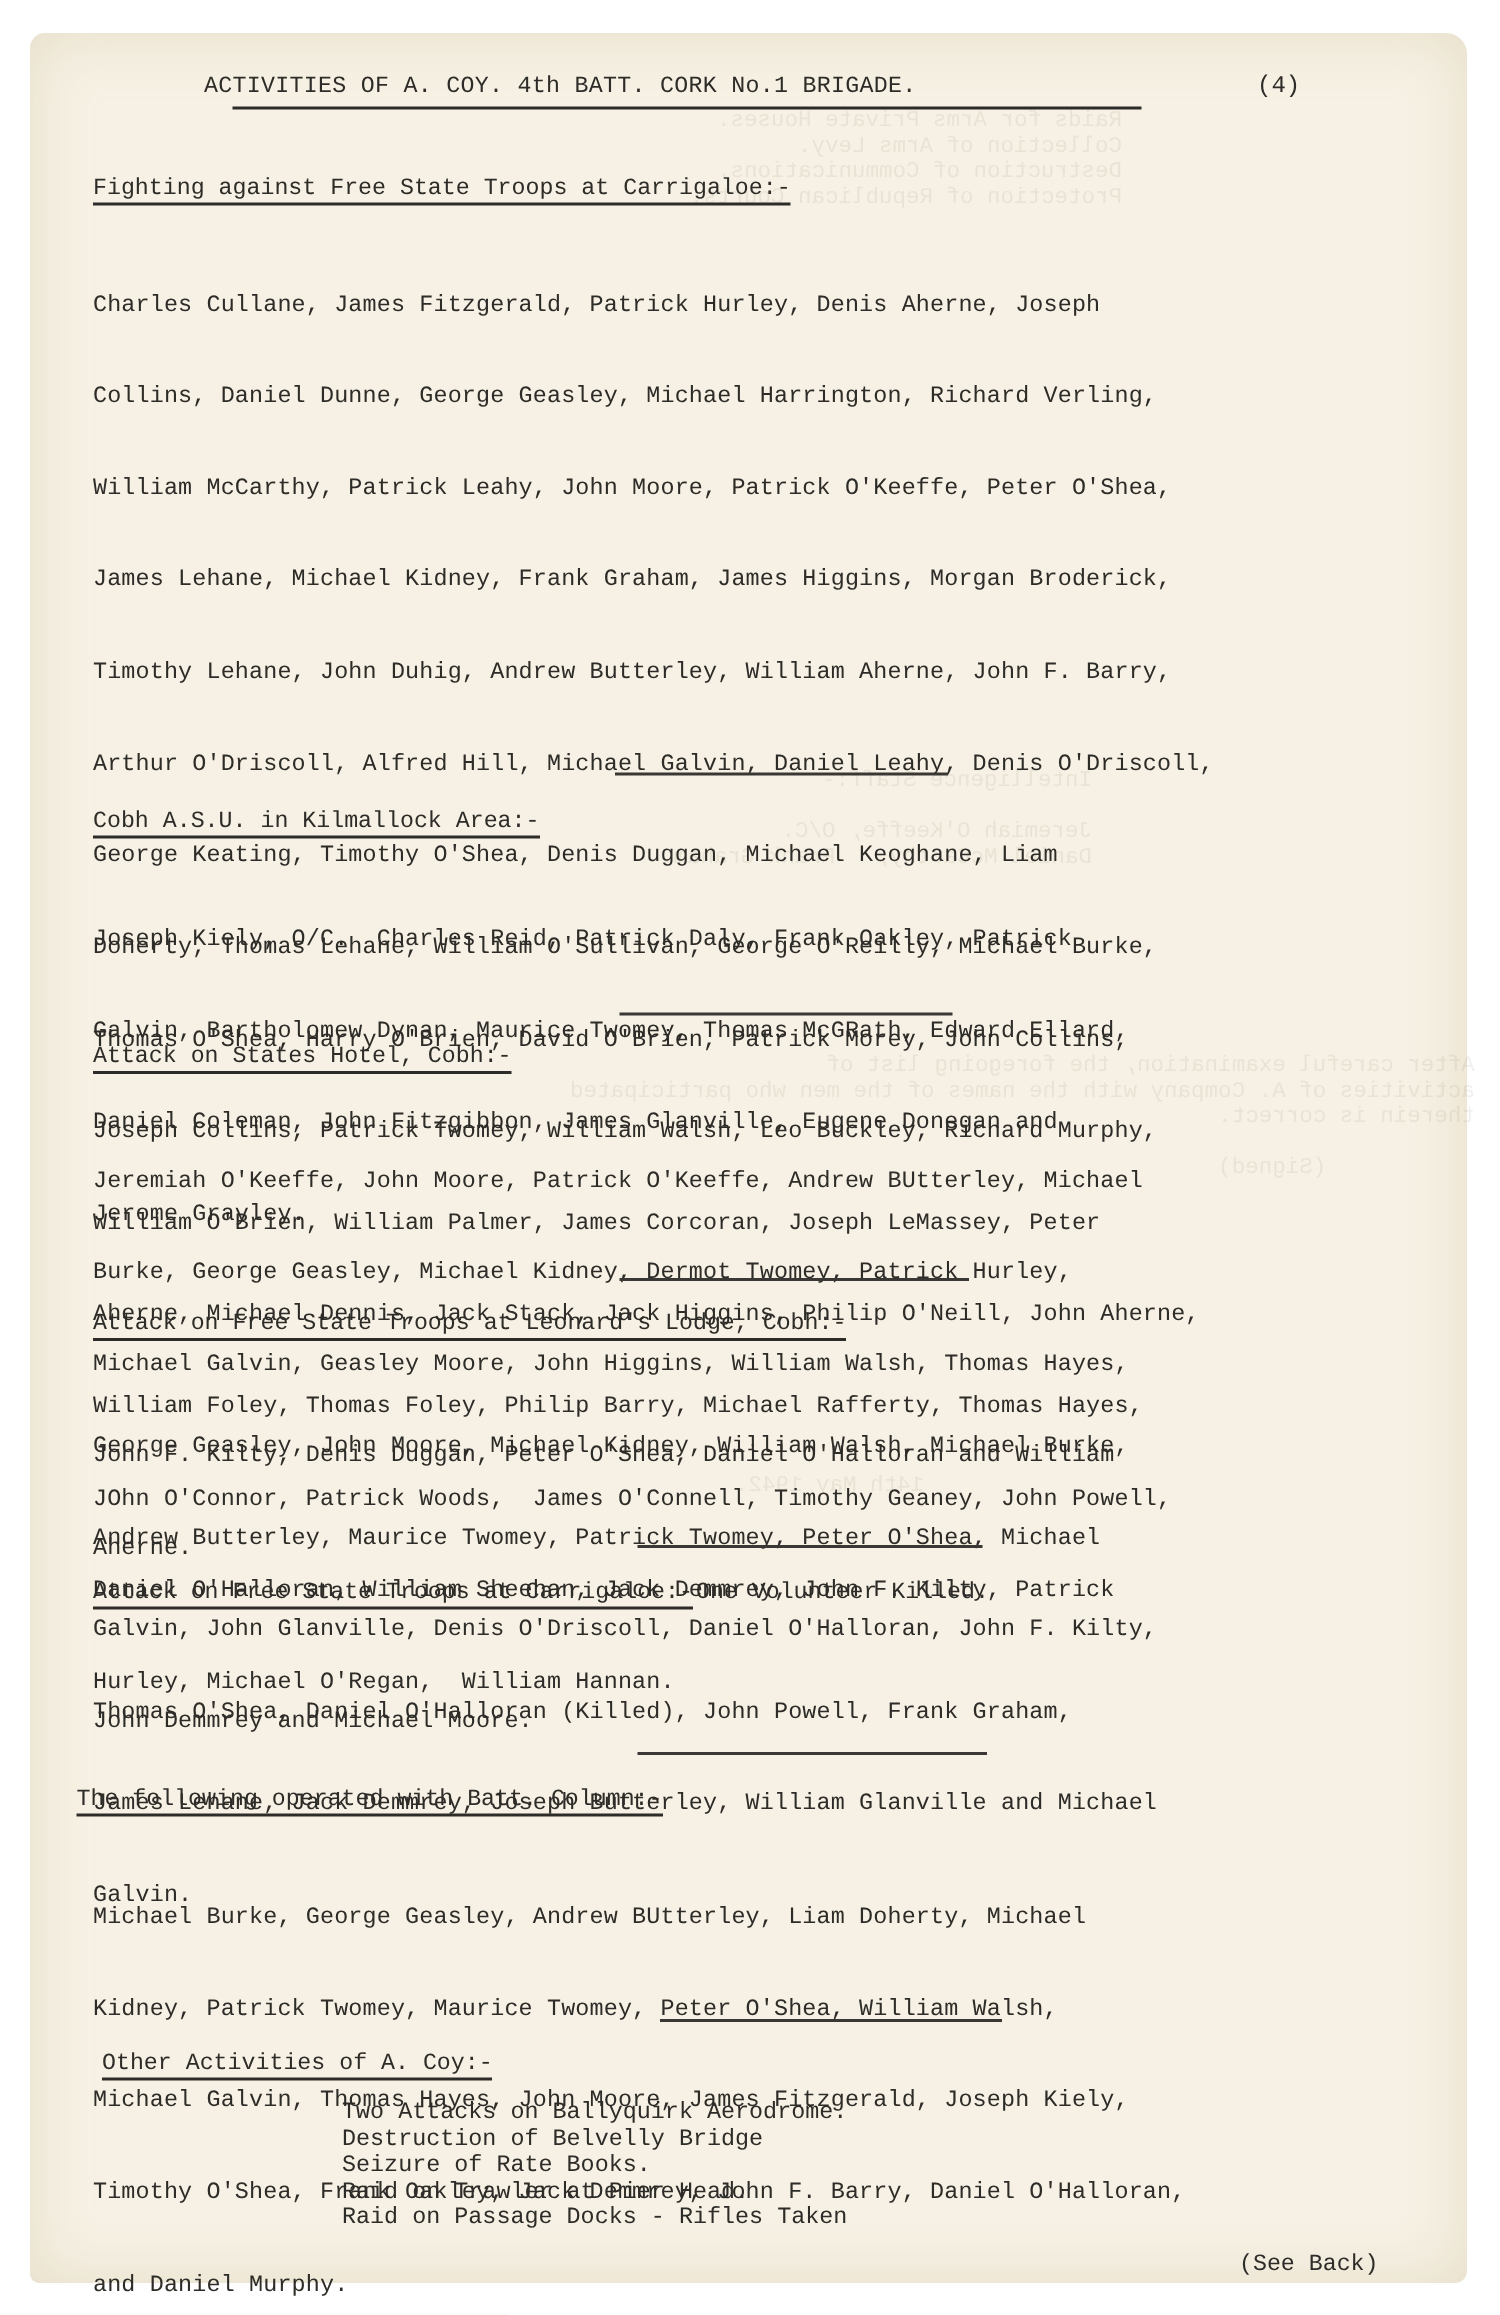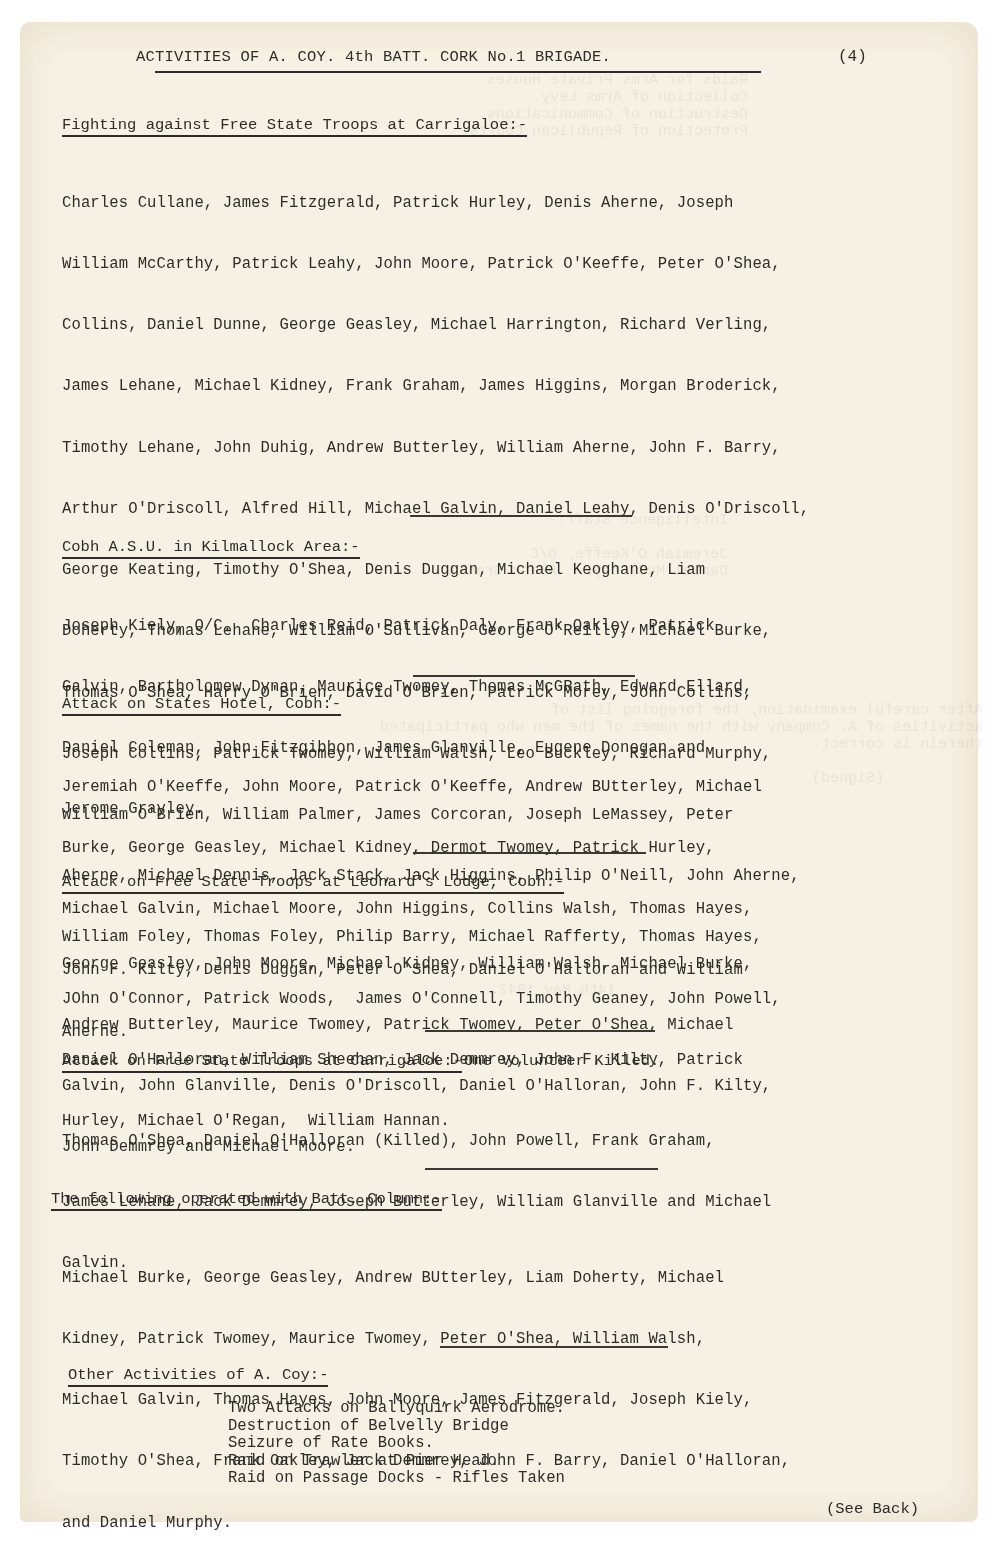--- a/index.html
+++ b/index.html
@@ -65,22 +65,22 @@
 
 <div class="title">ACTIVITIES OF A. COY. 4th BATT. CORK No.1 BRIGADE.</div>
 <div class="title-ul"></div>
 <div class="pagenum">(4)</div>
 
 <div class="heading" style="left:62px;top:116px;">
   <span class="h-text">Fighting against Free State Troops at Carrigaloe:-</span>
 </div>
 <div class="body-text" style="top:152px;">
   <div>Charles Cullane, James Fitzgerald, Patrick Hurley, Denis Aherne, Joseph</div>
+  <div>Collins, Daniel Dunne, George Geasley, Michael Harrington, Richard Verling,</div>
   <div>William McCarthy, Patrick Leahy, John Moore, Patrick O'Keeffe, Peter O'Shea,</div>
-  <div>Collins, Daniel Dunne, George Geasley, Michael Harrington, Richard Verling,</div>
   <div>James Lehane, Michael Kidney, Frank Graham, James Higgins, Morgan Broderick,</div>
   <div>Timothy Lehane, John Duhig, Andrew Butterley, William Aherne, John F. Barry,</div>
   <div>Arthur O'Driscoll, Alfred Hill, Michael Galvin, Daniel Leahy, Denis O'Driscoll,</div>
   <div>George Keating, Timothy O'Shea, Denis Duggan, Michael Keoghane, Liam</div>
   <div>Doherty, Thomas Lehane, William O'Sullivan, George O'Reilly, Michael Burke,</div>
   <div>Thomas O'Shea, Harry O'Brien, David O'Brien, Patrick Morey, John Collins,</div>
   <div>Joseph Collins, Patrick Twomey, William Walsh, Leo Buckley, Richard Murphy,</div>
   <div>William O'Brien, William Palmer, James Corcoran, Joseph LeMassey, Peter</div>
   <div>Aherne, Michael Dennis, Jack Stack, Jack Higgins, Philip O'Neill, John Aherne,</div>
   <div>William Foley, Thomas Foley, Philip Barry, Michael Rafferty, Thomas Hayes,</div>
@@ -100,21 +100,21 @@
   <div>Jerome Grayley.</div>
 </div>
 <div class="sep" style="left:413px;top:675px;width:222px;"></div>
 
 <div class="heading" style="left:62px;top:695px;">
   <span class="h-text">Attack on States Hotel, Cobh:-</span>
 </div>
 <div class="body-text" style="top:736px;">
   <div>Jeremiah O'Keeffe, John Moore, Patrick O'Keeffe, Andrew BUtterley, Michael</div>
   <div>Burke, George Geasley, Michael Kidney, Dermot Twomey, Patrick Hurley,</div>
-  <div>Michael Galvin, Michael Moore, John Higgins, Collins Walsh, Thomas Hayes,</div>
+  <div>Michael Galvin, Geasley Moore, John Higgins, William Walsh, Thomas Hayes,</div>
   <div>John F. Kilty, Denis Duggan, Peter O'Shea, Daniel O'Halloran and William</div>
   <div>Aherne.</div>
 </div>
 <div class="sep" style="left:413px;top:852px;width:233px;"></div>
 
 <div class="heading" style="left:62px;top:873px;">
   <span class="h-text">Attack on Free State Troops at Leonard's Lodge, Cobh:-</span>
 </div>
 <div class="body-text" style="top:913px;">
   <div>George Geasley, John Moore, Michael Kidney, William Walsh, Michael Burke,</div>

